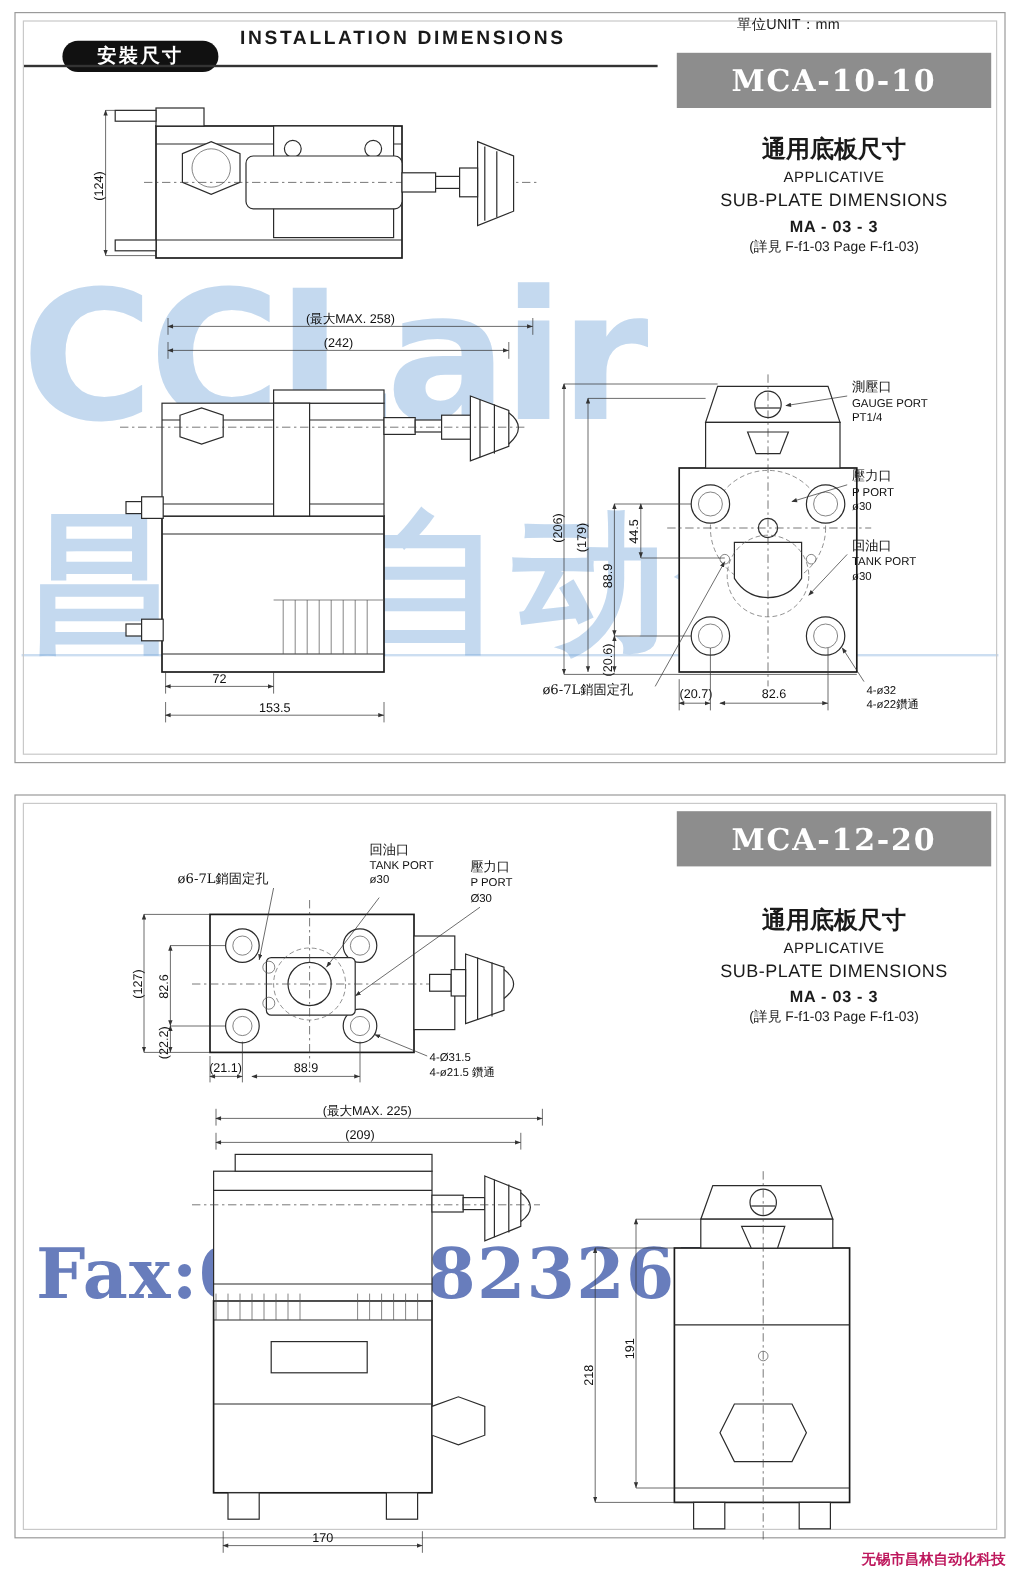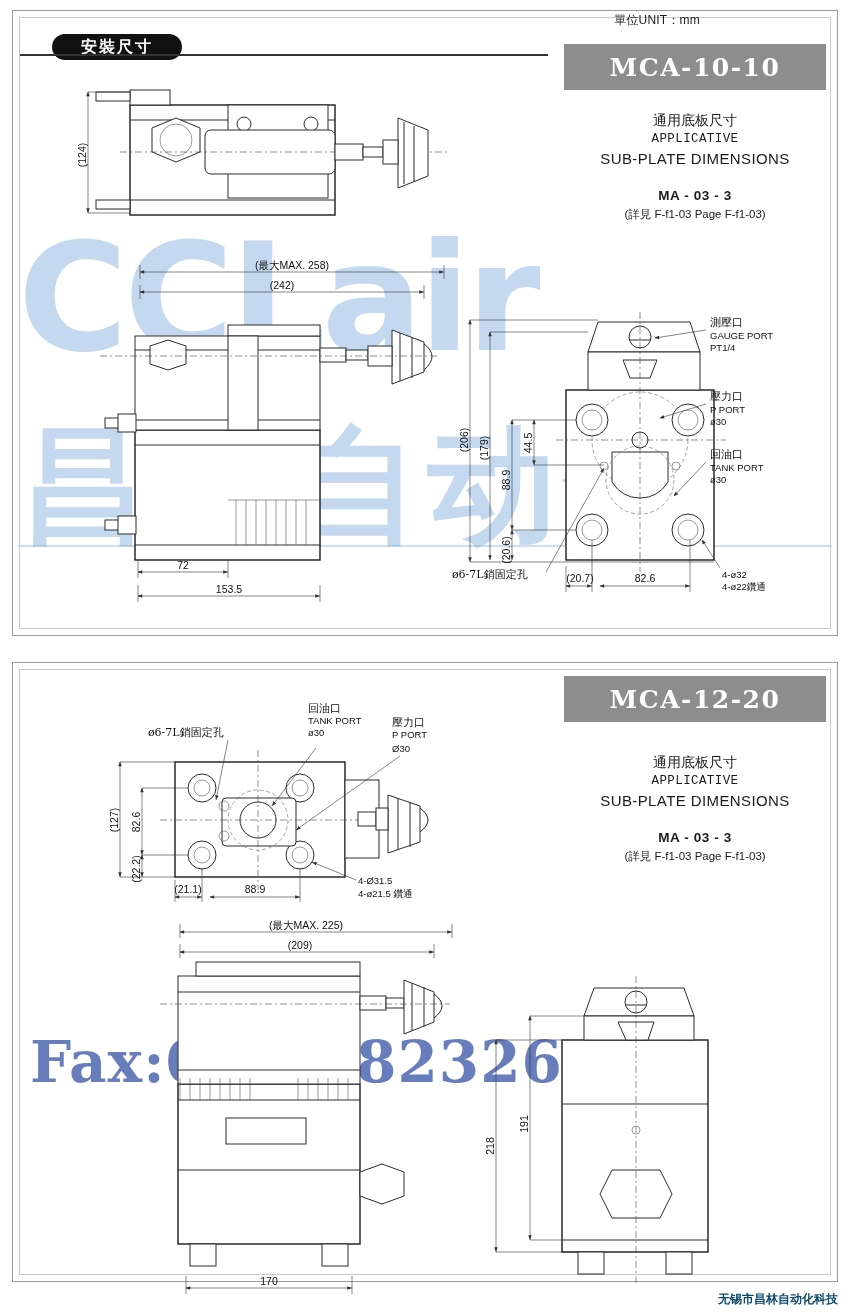--- a/index.html
+++ b/index.html
@@ -72,24 +72,24 @@
     display:flex; align-items:center; justify-content:center;
   }
   .banner span {
     font-family: "DejaVu Serif", serif;
     color:#fff; font-size: 25px; font-weight:700; letter-spacing: 1.5px;
   }
   .banner-1 { left: 564px; top: 44px; width: 262px; }
   .banner-2 { left: 564px; top: 676px; width: 262px; }
 
   .subplate { position:absolute; width: 262px; text-align:center; line-height:1.45; }
-  .subplate .cn { font-family:"DejaVu Serif", serif; font-size: 14px; font-weight: 400; }
-  .subplate .l1 { font-size: 12.5px; letter-spacing:.4px;font-family:Liberation Mono, monospace; }
+  .subplate .cn { font-family:"DejaVu Serif", serif; font-size: 20px; font-weight: 700; }
+  .subplate .l1 { font-size: 12.5px; letter-spacing:.4px; }
   .subplate .l2 { font-size: 15px; letter-spacing:.4px; }
-  .subplate .code { font-size: 13.5px; font-weight: 700; letter-spacing:.6px; margin-top:16px;}
+  .subplate .code { font-size: 13.5px; font-weight: 700; letter-spacing:.6px; margin-top:0;}
   .subplate .ref  { font-size: 11.5px; }
   .subplate-1 { left: 564px; top: 110px; }
   .subplate-2 { left: 564px; top: 752px; }
 
   
   svg.dw { position:absolute; left:0; top:0; width:850px; height:1314px; overflow:visible; }
   .ln   { stroke:#2b2b2b; stroke-width:1; fill:none; }
   .lnb  { stroke:#1a1a1a; stroke-width:1.4; fill:none; }
   .thin { stroke:#555; stroke-width:0.6; fill:none; }
   .dim  { stroke:#333; stroke-width:0.6; fill:none; }
@@ -97,21 +97,21 @@
   .hid  { stroke:#666; stroke-width:0.6; fill:none; stroke-dasharray: 4 2.5; }
   .fillw{ fill:#ffffff; }
 
   .txt { font-family:"Liberation Sans", sans-serif; font-size: 10.5px; fill:#111; }
   .txt9 { font-family:"Liberation Sans", sans-serif; font-size: 9.5px; fill:#111; }
   .txtcn { font-family:"DejaVu Serif", serif; font-size: 11px; fill:#111; }
   .txtv { font-family:"Liberation Sans", sans-serif; font-size: 10.5px; fill:#111; }
 
   .footer {
     position:absolute; right: 12px; bottom: 6px;
-    font-family:"DejaVu Serif", serif; font-size: 12px; font-weight:700; color:#0c4a6e;margin-left:47px;
+    font-family:"DejaVu Serif", serif; font-size: 12px; font-weight:700; color:#be185d;margin-left:47px;
   }
 </style>
 </head>
 <body>
 
 <div class="page">
 
   <div class="wm wm-logo">CCLair</div>
   <div class="wm wm-cn">昌林自动化</div>
   <div class="wm-slash"></div>
@@ -119,20 +119,21 @@
 
   <div class="panel panel-1">
     <div class="panel-inner"></div>
   </div>
   <div class="panel panel-2">
     <div class="panel-inner"></div>
   </div>
 
   <div class="unit-label">單位UNIT：mm</div>
   <div class="tag-installation">安裝尺寸</div>
+  <div class="title-en">INSTALLATION DIMENSIONS</div>
   <div class="title-rule"></div>
 
   <div class="banner banner-1">
     <span>MCA-10-10</span>
   </div>
   <div class="subplate subplate-1">
     <div class="cn">通用底板尺寸</div>
     <div class="l1">APPLICATIVE</div>
     <div class="l2">SUB-PLATE DIMENSIONS</div>
     <div class="code">MA - 03 - 3</div>

